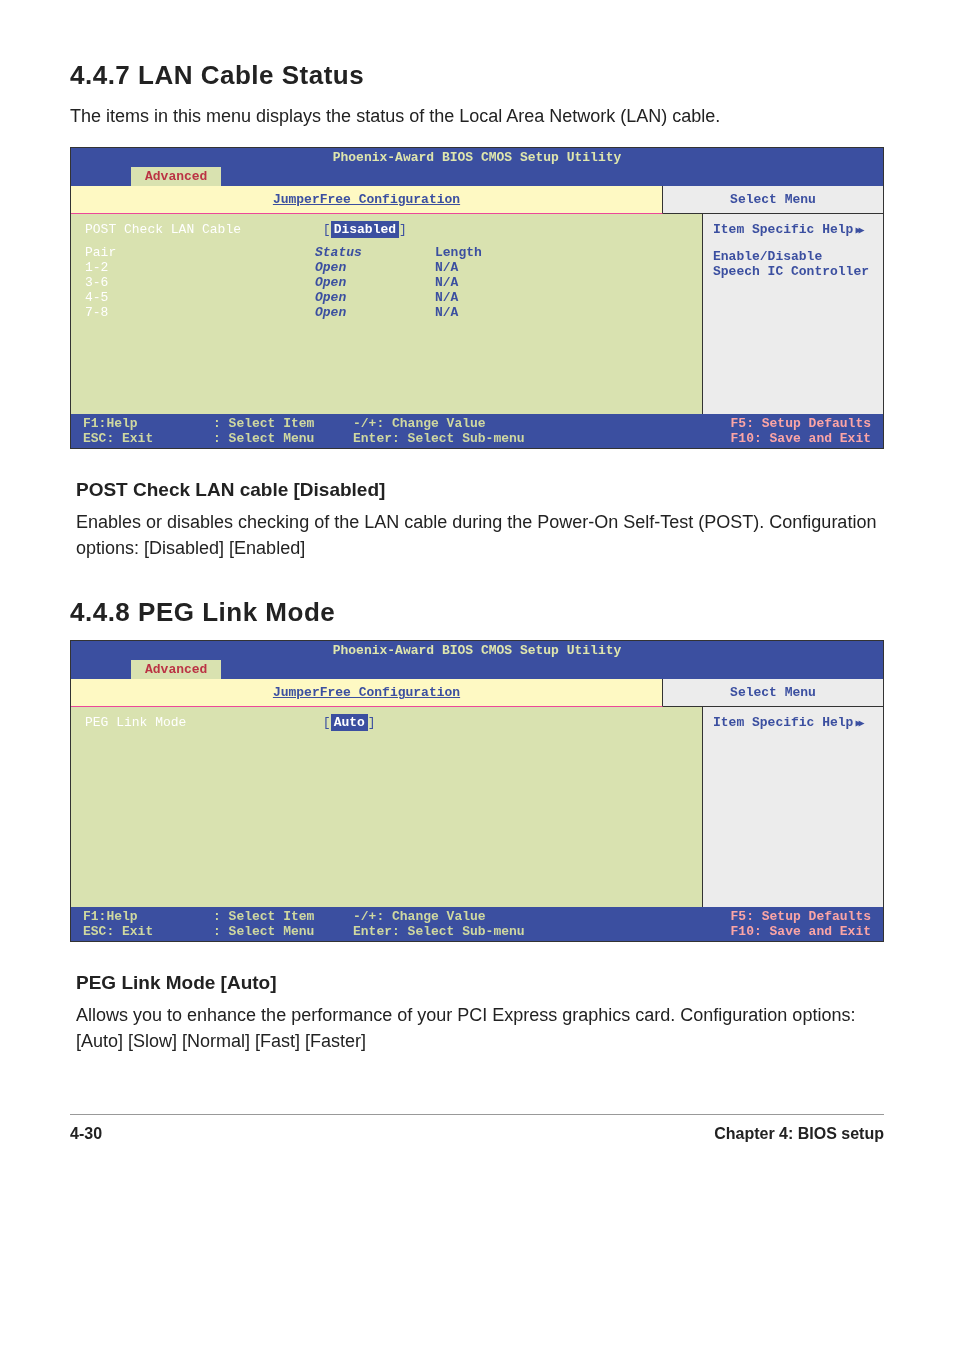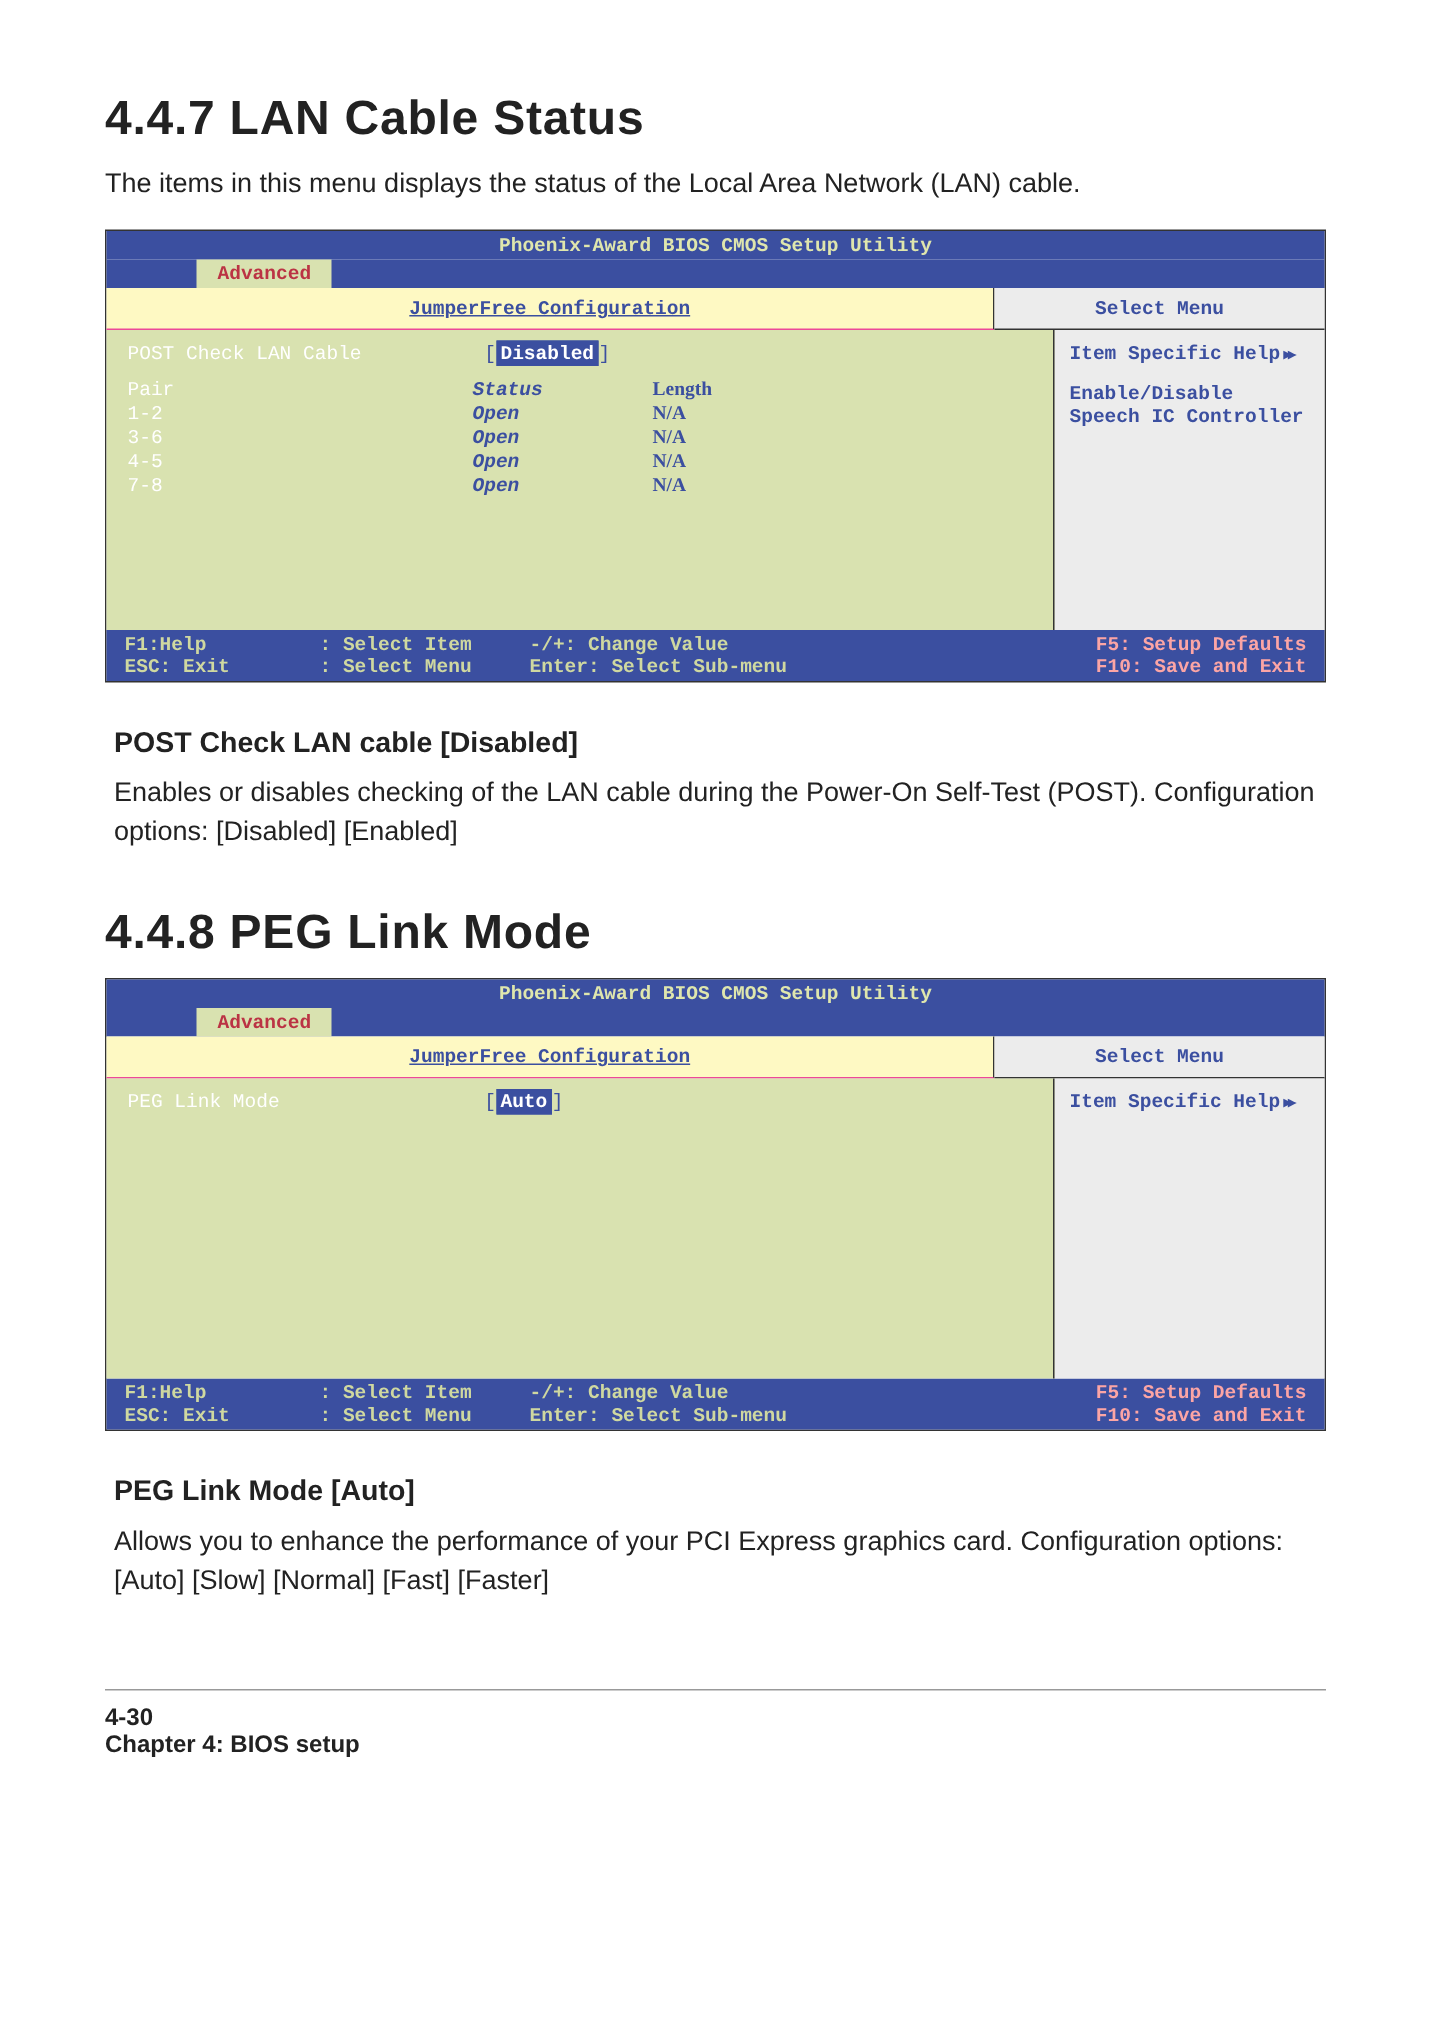--- a/index.html
+++ b/index.html
@@ -5,21 +5,21 @@
   * { box-sizing: border-box; margin: 0; padding: 0; }
   body {
     font-family: Arial, Helvetica, sans-serif;
     background: #ffffff;
     width: 954px;
     margin: 0 auto;
     padding: 60px 70px 40px 70px;
     color: #222;
   }
   h2.section-title {
-    font-size: 32px;
+    font-size: 26px;
     font-weight: bold;
     margin-bottom: 12px;
     letter-spacing: 0.5px;
   }
   .intro-text {
     font-size: 18px;
     line-height: 1.45;
     margin-bottom: 18px;
   }
   .bios-box {
@@ -96,21 +96,21 @@
   }
   .value-box {
     background: #3b4fa0;
     color: #fff;
     padding: 0 2px;
     font-weight: bold;
     border: 1px solid #3b4fa0;
   }
   .col-row .c1 { display:inline-block; width: 230px; color:#fff;}
   .col-row .c2 { display:inline-block; width: 120px; color:#3b4fa0; font-weight:bold;font-style:italic;}
-  .col-row .c3 { display:inline-block; width: 80px; color:#3b4fa0; font-weight:bold;font-family:Liberation Serif, serif;}
+  .col-row .c3 { display:inline-block; width: 80px; color:#3b4fa0; font-weight:bold;}
   .bios-footer {
     background: #3b4fa0;
     color: #cfd8a0;
     padding: 2px 12px;
     font-weight: bold;
   }
   .bios-footer-row { display:flex; }
   .bios-footer-row span { white-space: pre; }
   .fr { color:#fca5a5; }
   .sub-heading {
@@ -124,21 +124,20 @@
     margin: 0 0 36px 6px;
   }
   .page-footer {
     border-top: 1px solid #999;
     margin-top: 60px;
     padding-top: 10px;
     display: flex;
     justify-content: space-between;
     font-weight: bold;
     font-size: 16px;
-    flex-direction: column;
   }
   .help-arrows::after {
     content: "\25B6\25B6";
     font-size: 10px;
     letter-spacing: -3px;
     margin-left:2px;
   }
 </style>
 </head>
 <body>

